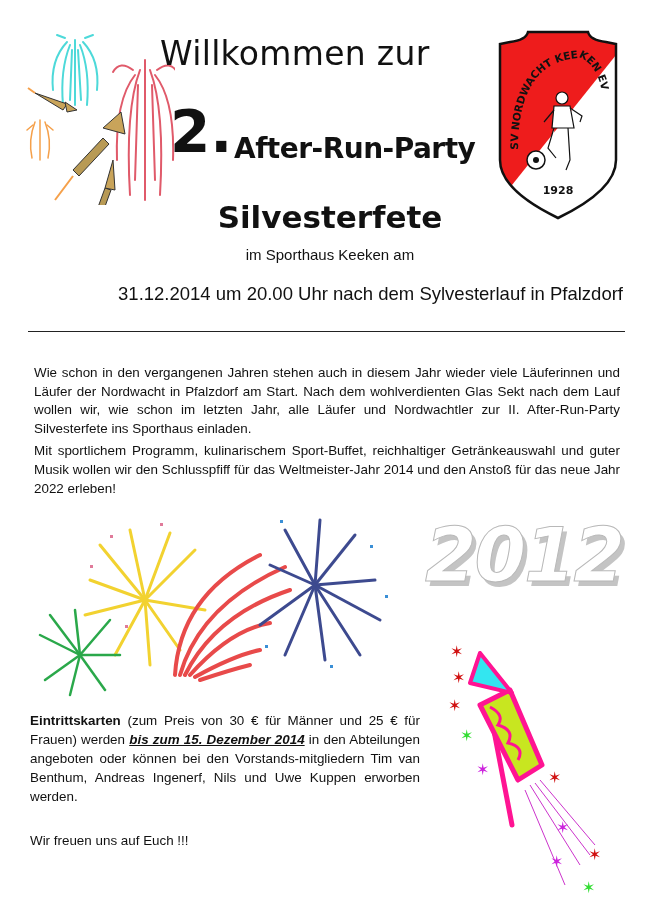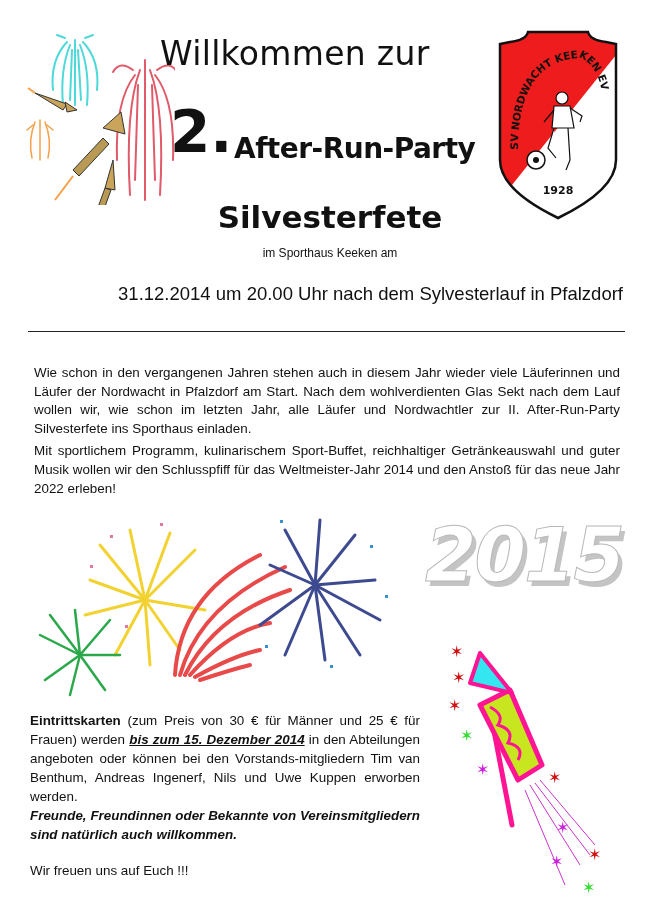--- a/index.html
+++ b/index.html
@@ -7,21 +7,21 @@
          font-family:"Liberation Sans", sans-serif; color:#111; }
   .abs { position:absolute; }
   .title-welcome { left:160px; top:34px; width:340px; 
         font-size:33px; font-family:"DejaVu Sans", sans-serif; font-weight:normal; letter-spacing:0.3px; }
   .title-number { left:170px; top:100px; font-size:58px; font-weight:bold;
         font-family:"DejaVu Sans", sans-serif; line-height:64px; }
   .title-party { left:234px; top:132px; font-size:28px; font-weight:bold;
         font-family:"DejaVu Sans", sans-serif; letter-spacing:-0.5px; }
   .title-silvester { left:160px; top:199px; width:340px; text-align:center;
         font-size:31px; font-weight:bold; font-family:"DejaVu Sans", sans-serif; }
-  .subtitle-venue { left:160px; top:246px; width:340px; text-align:center; font-size:12px; }
+  .subtitle-venue { left:160px; top:246px; width:340px; text-align:center; font-size:15px; }
   .subtitle-date { left:30px; top:283px; width:593px; text-align:right; font-size:18.5px; }
   .divider { left:28px; top:331px; width:597px; height:0; border-top:1.5px solid #222; }
   .intro { left:30px; top:360px; width:594px; font-size:13.4px; line-height:18.6px; text-align:justify; }
   .intro p { margin:4px; }
   .tickets { left:30px; top:711px; width:390px; font-size:13.4px; line-height:19px; text-align:justify; }
   .tickets p { margin:0; }
   .ul-bi { font-weight:bold; font-style:italic; text-decoration:underline; }
   .bi { font-weight:bold; font-style:italic; }
   .year-2015 { left:425px; top:512px; font-size:74px; font-weight:bold; font-style:italic;
         font-family:"DejaVu Sans", sans-serif; color:#ffffff; letter-spacing:-2px;
@@ -178,26 +178,25 @@
     </g>
     <g fill="#e07a9a">
       <rect x="80" y="30" width="3" height="3"></rect>
         <rect x="130" y="18" width="3" height="3"></rect>
         <rect x="60" y="60" width="3" height="3"></rect>
       <rect x="95" y="120" width="3" height="3"></rect>
     </g>
   </svg>
 </div>
 
-<div class="abs year-2015">2015</div>
+<div class="abs year-2015">2012</div>
 
 <div class="abs tickets">
   <p><b>Eintrittskarten</b><span> (zum Preis von 30 € für Männer und 25 € für Frauen) werden </span><span class="ul-bi">bis zum 15. Dezember 2014</span><span> in den Abteilungen angeboten oder können bei den Vorstands-mitgliedern Tim van Benthum, Andreas Ingenerf, Nils und Uwe Kuppen erworben werden.</span></p>
-  <p class="bi">Freunde, Freundinnen oder Bekannte von Vereinsmitgliedern sind natürlich auch willkommen.</p>
-  <p style="margin-top:17px;">Wir freuen uns auf Euch !!!</p>
+  <p style="margin-top:25px;">Wir freuen uns auf Euch !!!</p>
 </div>
 
 <div class="abs" style="left:430px;top:635px;">
   <svg width="170" height="285" viewBox="0 0 170 285">
     <g stroke="#cc33cc" stroke-width="1" fill="none">
       <path d="M100 150 L150 230"></path>
         <path d="M105 148 L160 220"></path>
         <path d="M95 155 L135 250"></path>
         <path d="M110 145 L165 210"></path>
     </g>

